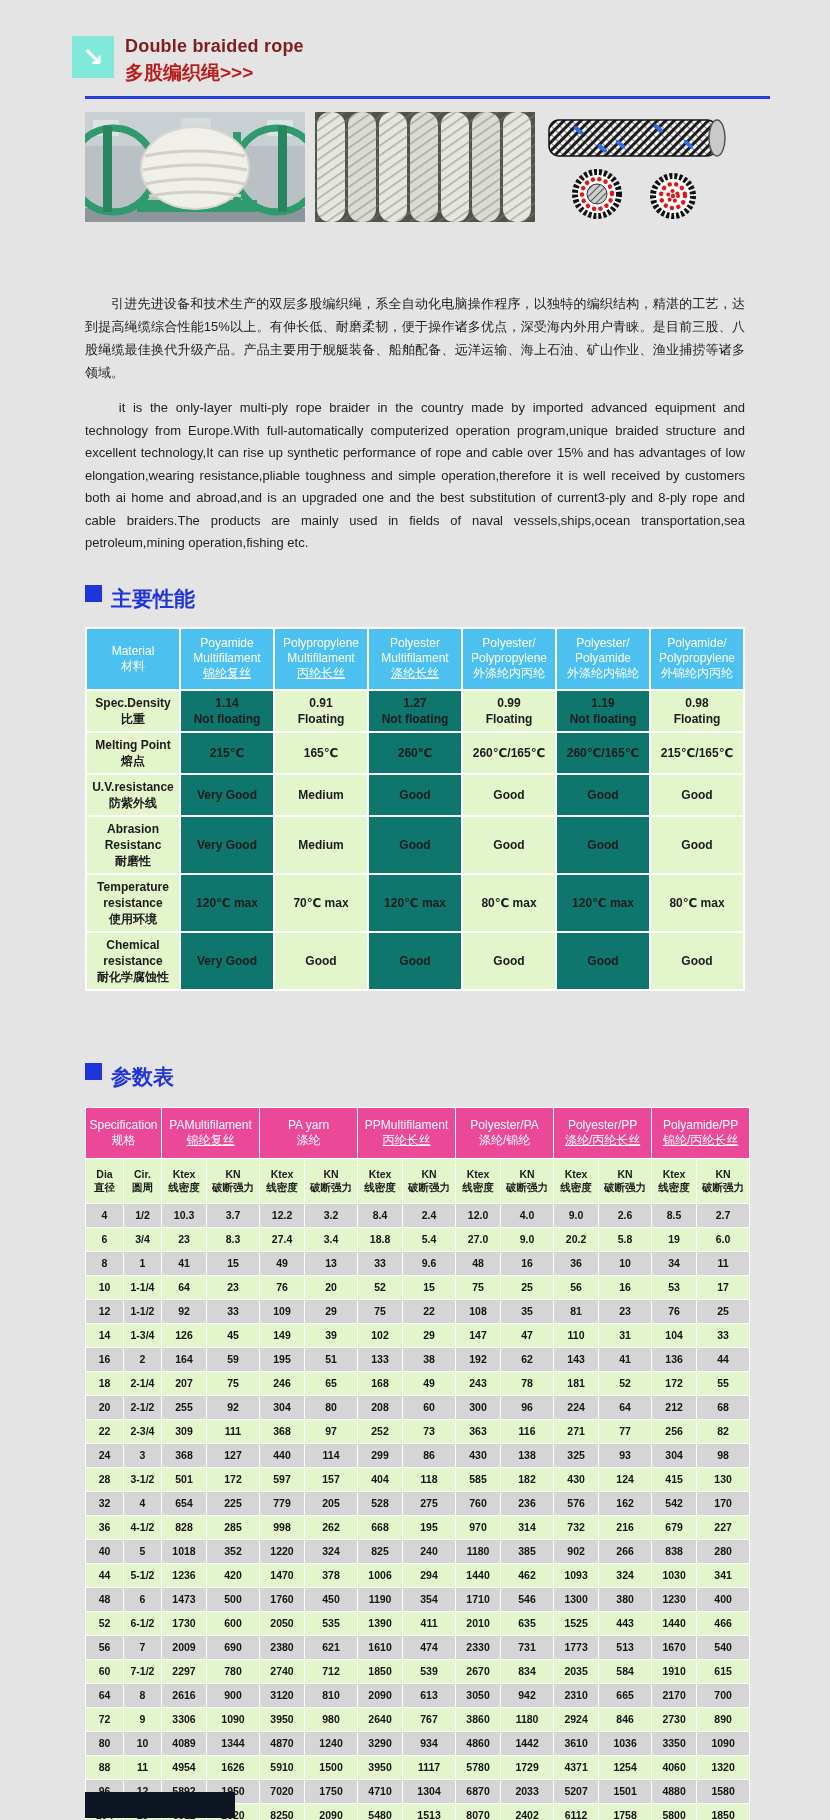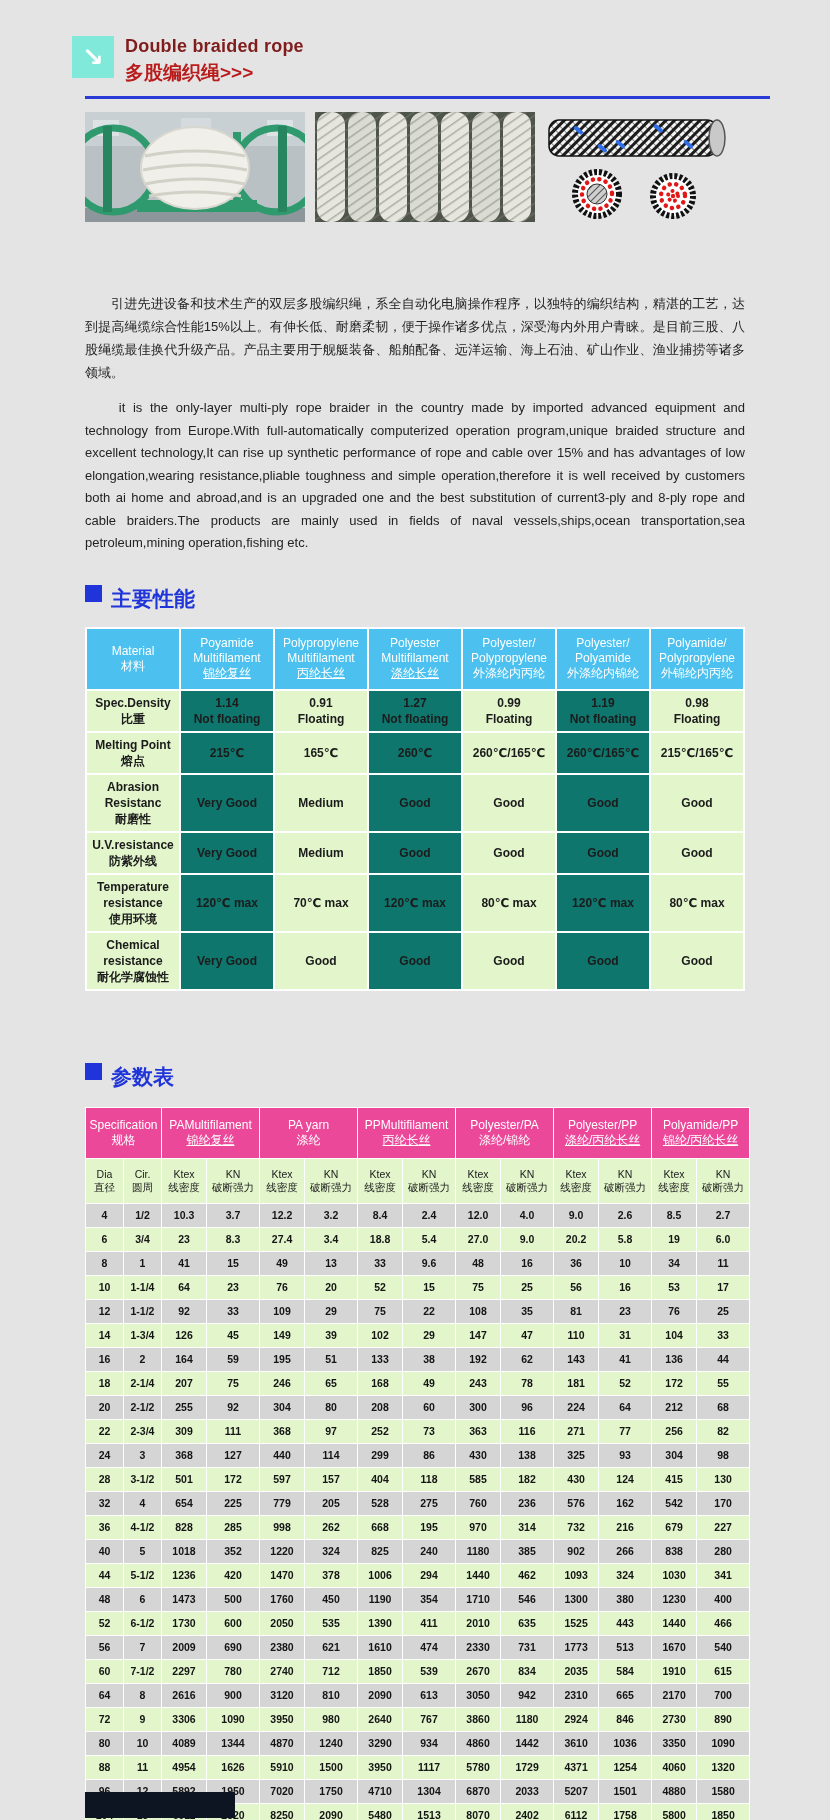--- a/index.html
+++ b/index.html
@@ -28,21 +28,21 @@
   table.props{margin:14px 0 0 85px;width:660px;border-collapse:collapse;table-layout:fixed;}
   table.props th,table.props td{border:2px solid #fff;text-align:center;vertical-align:middle;padding:4px 2px;}
   table.props th{background:#4cc0ee;color:#fff;font-size:12px;font-weight:500;height:52px;line-height:15px;}
   table.props td{font-size:12px;font-weight:bold;line-height:16px;}
   .col-a{background:#e2f5cb;} .col-b{background:#0f766e;}
   .u{text-decoration:underline;}
   
   table.params{margin:16px 0 0 85px;width:660px;border-collapse:collapse;table-layout:fixed;}
   table.params th,table.params td{border:1px solid #fff;text-align:center;vertical-align:middle;padding:2px 1px;}
   table.params tr.grp th{background:#ec4899;color:#fff;font-size:12px;font-weight:500;height:46px;line-height:15px;}
-  table.params tr.sub th{background:#e2f5cb;color:#1b1b1b;font-size:10.5px;font-weight:normal;height:40px;line-height:13px;margin-top:9px;}
+  table.params tr.sub th{background:#e2f5cb;color:#1b1b1b;font-size:10.5px;font-weight:bold;height:40px;line-height:13px;margin-top:9px;}
   table.params td{font-size:10.5px;font-weight:bold;height:19px;color:#141414;}
   tr.row-gray td{background:#d5d5d5;} tr.row-green td{background:#e2f5cb;}
   .darkbar{position:absolute;left:85px;top:1792px;width:150px;height:26px;background:#0d1522;}
 </style>
 </head>
 <body>
 
 <div class="page">
 
   <div class="header">
@@ -239,47 +239,47 @@
           </td>
           <td class="col-b">
             <div>260℃/165℃</div>
           </td>
           <td class="col-a">
             <div>215℃/165℃</div>
           </td>
         </tr>
         <tr>
           <td class="col-a">
+            <div>U.V.resistance</div>
+            <div>防紫外线</div>
+          </td>
+          <td class="col-b">
+            <div>Very Good</div>
+          </td>
+          <td class="col-a">
+            <div>Medium</div>
+          </td>
+          <td class="col-b">
+            <div>Good</div>
+          </td>
+          <td class="col-a">
+            <div>Good</div>
+          </td>
+          <td class="col-b">
+            <div>Good</div>
+          </td>
+          <td class="col-a">
+            <div>Good</div>
+          </td>
+        </tr>
+        <tr>
+          <td class="col-a">
             <div>Abrasion</div>
             <div>Resistanc</div>
             <div>耐磨性</div>
-          </td>
-          <td class="col-b">
-            <div>Very Good</div>
-          </td>
-          <td class="col-a">
-            <div>Medium</div>
-          </td>
-          <td class="col-b">
-            <div>Good</div>
-          </td>
-          <td class="col-a">
-            <div>Good</div>
-          </td>
-          <td class="col-b">
-            <div>Good</div>
-          </td>
-          <td class="col-a">
-            <div>Good</div>
-          </td>
-        </tr>
-        <tr>
-          <td class="col-a">
-            <div>U.V.resistance</div>
-            <div>防紫外线</div>
           </td>
           <td class="col-b">
             <div>Very Good</div>
           </td>
           <td class="col-a">
             <div>Medium</div>
           </td>
           <td class="col-b">
             <div>Good</div>
           </td>

